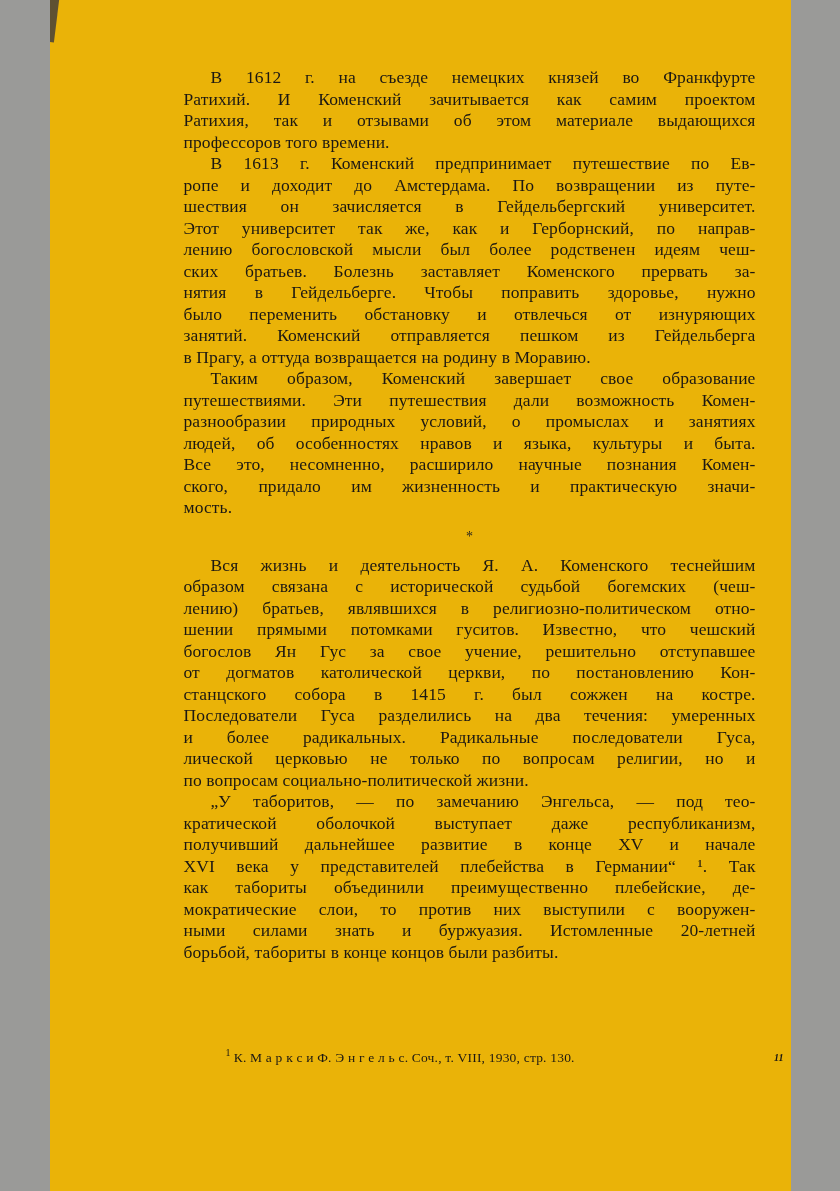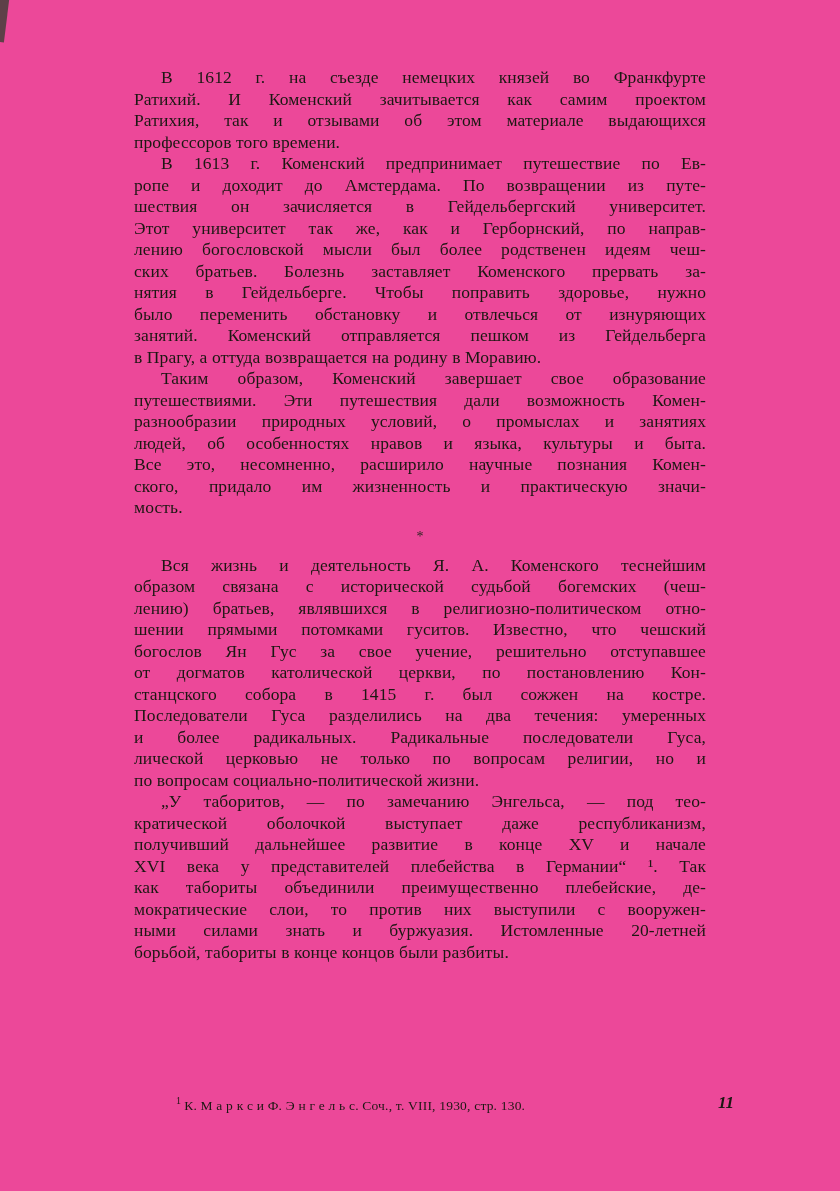--- a/index.html
+++ b/index.html
@@ -2,24 +2,24 @@
 <html><head>
 <meta charset="utf-8">
 <style>
   html, body {
     margin: 0;
     padding: 0;
     background: #9a9a98;
   }
   .page {
     position: relative;
-    width: 840px;
+    width: 741px;
     height: 1191px;
     margin: 0 auto;
-    background: #ec4899;
+    background: #eab308;
     overflow: hidden;
     font-family: "Liberation Serif", "DejaVu Serif", serif;
     color: #1c1813;
   }
   .scan-mark {
     position: absolute;
     left: -4px;
     top: -8px;
     width: 11px;
     height: 50px;
@@ -49,38 +49,37 @@
     text-align: center;
     font-size: 14px;
     color: #2a2620;
   }
   .footnote-row {
     position: absolute;
     left: 134px;
     top: 1044px;
     width: 600px;
     display: flex;
-    align-items: center;
+    align-items: flex-end;
     font-size: 13.5px;
     line-height: 18px;
-    margin-top: 48px;
   }
   .footnote {
     padding-left: 42px;
     letter-spacing: 0.2px;
   }
   .footnote sup {
     font-size: 10px;
     margin-right: 3px;
   }
   .page-number {
     margin-left: auto;
     font-style: italic;
     font-weight: bold;
-    font-size: 17px;
+    font-size: 10px;
   }
 </style>
 </head>
 <body>
 
 <div class="page">
   <div class="scan-mark"></div>
 
   <div class="text-column">
       <div class="para">

